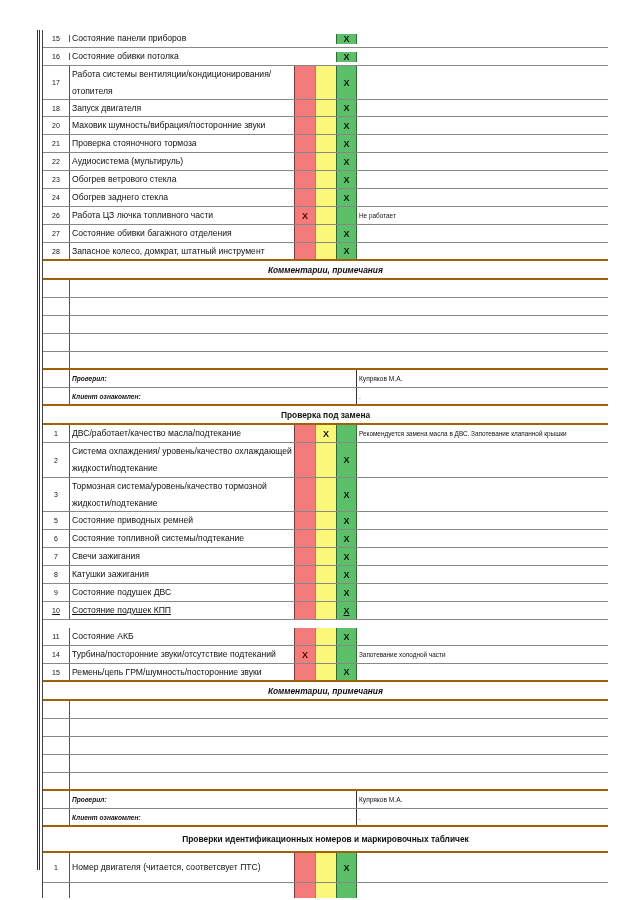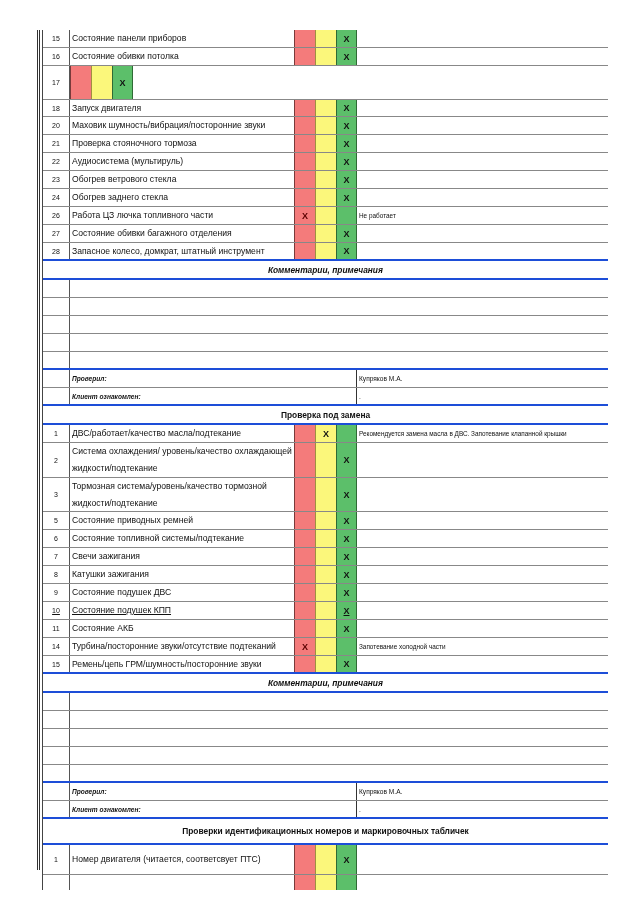--- a/index.html
+++ b/index.html
@@ -1,21 +1,21 @@
 <!DOCTYPE html>
 <html><head>
 <meta charset="utf-8">
 <style>
   html, body { margin:0; padding:0; background:#ffffff; }
   body { width:637px; height:900px; position:relative; overflow:hidden; font-family:"Liberation Sans", sans-serif; color:#111; }
   .page { position:absolute; left:0; top:0; width:637px; height:900px; }
   .outer-line { position:absolute; top:30px; width:1px; background:#333; }
   .sheet { position:absolute; left:42px; top:30px; width:565px; border-left:1px solid #444; }
   .row { position:relative; display:flex; border-bottom:1px solid #888; box-sizing:border-box; }
-  .row.thick { border-bottom:2px solid #1d4ed8; }
+  .row.thick { border-bottom:2px solid #a16207; }
   .num { width:27px; flex:0 0 27px; font-size:7px; display:flex; align-items:center; justify-content:center; border-right:1px solid #555; box-sizing:border-box; }
   .txt { width:224px; flex:0 0 224px; font-size:8.6px; padding-left:2px; display:flex; align-items:center; box-sizing:border-box; line-height:17px; }
   .cell { width:21px; flex:0 0 21px; box-sizing:border-box; display:flex; align-items:center; justify-content:center; font-size:9px; font-weight:bold; border-left:1px solid #7a3a3a; }
   .red { background:#f47b7b; }
   .yel { background:#fbf77b; border-left:1px solid #a08f40; }
   .grn { background:#5cbf6a; border-left:1px solid #2f6a35; border-right:1px solid #2f6a35; }
   .note { flex:1; font-size:6.4px; padding-left:2px; display:flex; align-items:center; }
   .section { justify-content:center; align-items:center; font-size:8.4px; font-weight:bold; }
   .section.italic { font-style:italic; }
   .blank-num { width:27px; flex:0 0 27px; border-right:1px solid #555; box-sizing:border-box; }
@@ -23,38 +23,39 @@
   .sig-value { flex:1; font-size:6.6px; padding-left:2px; display:flex; align-items:center; }
 </style>
 </head>
 <body>
 
 <div class="page">
   <div class="outer-line" style="left:37px;height:840px;"></div>
   <div class="outer-line" style="left:39px;height:840px;"></div>
 
   <div class="sheet" id="sheet">
-      <div class="row" style="height: 18px;">
+      <div class="row" style="height: 18px; align-items: center;">
     <div class="num">15</div>
     <div class="txt">Состояние панели приборов</div>
     <div class="cell red"></div>
     <div class="cell yel"></div>
     <div class="cell grn">X</div>
     <div class="note"></div>
   </div>
-      <div class="row" style="height: 18px;">
+      <div class="row" style="height: 18px; align-items: center;">
     <div class="num">16</div>
     <div class="txt">Состояние обивки потолка</div>
     <div class="cell red"></div>
     <div class="cell yel"></div>
     <div class="cell grn">X</div>
     <div class="note"></div>
   </div>
       <div class="row" style="height: 34px;">
     <div class="num">17</div>
+    <div class="txt">Работа системы вентиляции/кондиционирования/ отопителя</div>
     <div class="cell red"></div>
     <div class="cell yel"></div>
     <div class="cell grn">X</div>
     <div class="note"></div>
   </div>
       <div class="row" style="height: 17px;">
     <div class="num">18</div>
     <div class="txt">Запуск двигателя</div>
     <div class="cell red"></div>
     <div class="cell yel"></div>
@@ -217,21 +218,21 @@
     <div class="note"></div>
   </div>
       <div class="row" style="height: 18px; text-decoration: underline;">
     <div class="num">10</div>
     <div class="txt">Состояние подушек КПП</div>
     <div class="cell red"></div>
     <div class="cell yel"></div>
     <div class="cell grn">X</div>
     <div class="note"></div>
   </div>
-      <div class="row" style="height: 18px;">
+      <div class="row" style="height: 18px; margin-top: 8px;">
     <div class="num">11</div>
     <div class="txt">Состояние АКБ</div>
     <div class="cell red"></div>
     <div class="cell yel"></div>
     <div class="cell grn">X</div>
     <div class="note"></div>
   </div>
       <div class="row" style="height: 18px;">
     <div class="num">14</div>
     <div class="txt">Турбина/посторонние звуки/отсутствие подтеканий</div>

